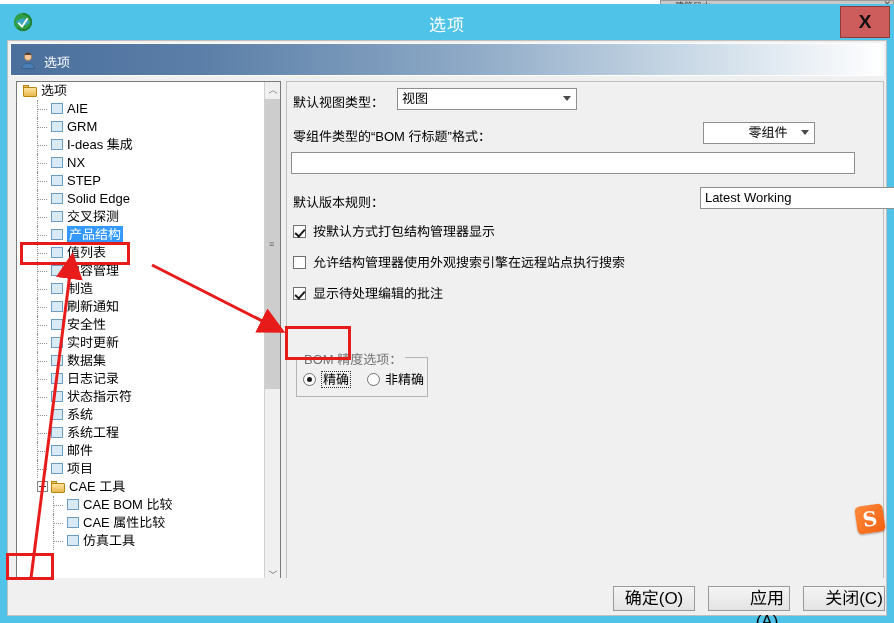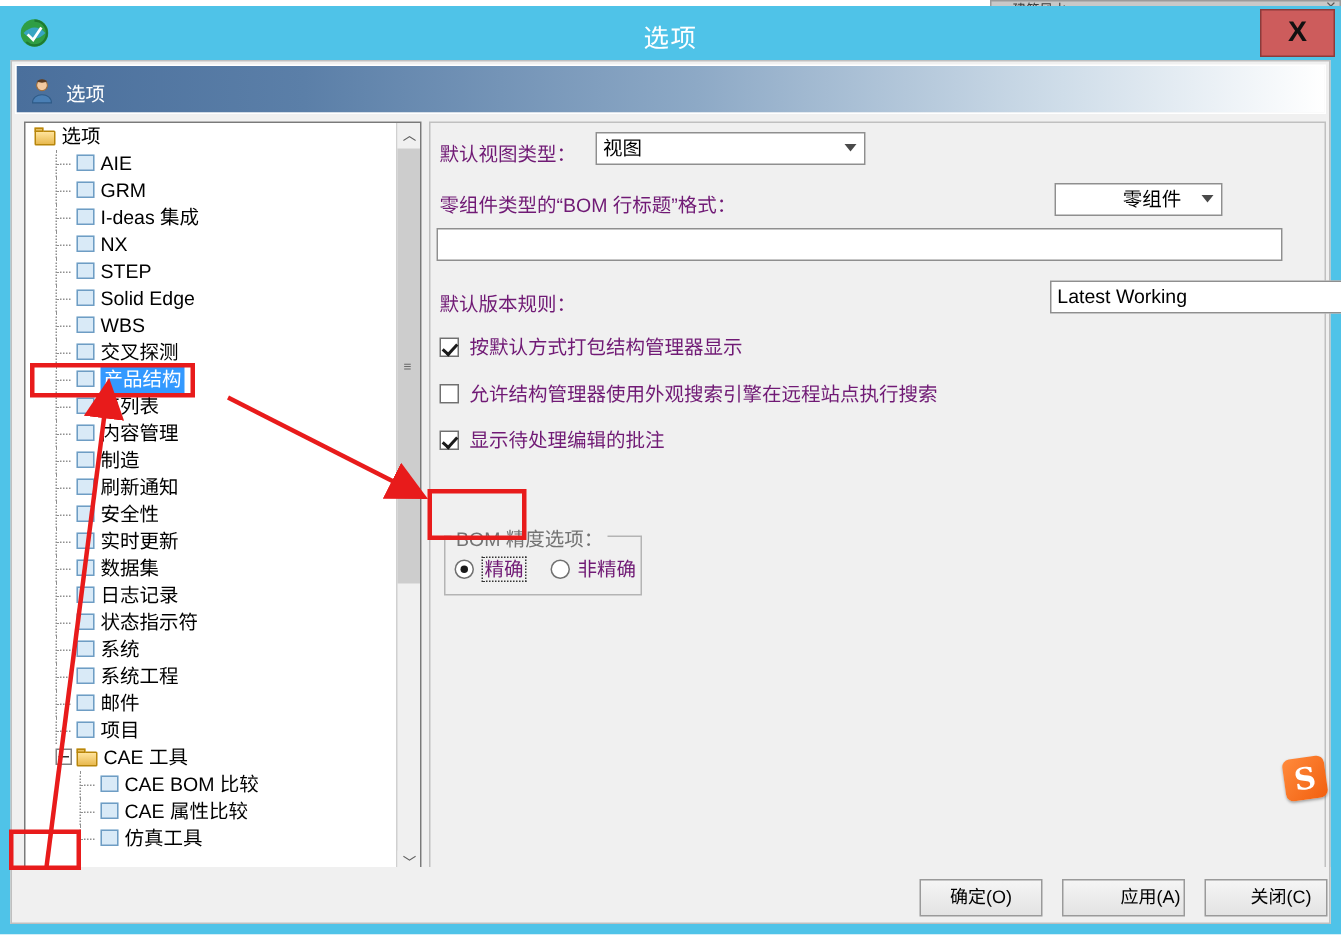--- a/index.html
+++ b/index.html
@@ -177,21 +177,21 @@
 
   
   .content-panel {
     position: absolute; left: 278px; top: 40px; width: 598px; height: 504px;
     background: #f0f0f0;
     border: 1px solid #c0c0c0;
     box-sizing: border-box;
   }
 
   .row { position: absolute; white-space: nowrap; }
-  .lbl-txt { font-size: 13px; color: #701a75; }
+  .lbl-txt { font-size: 13px; color: #000000; }
 
   select.combo, .combo {
     font-family: "Liberation Sans", "DejaVu Sans", sans-serif;
     font-size: 13px; color: #000;
     background: #ffffff;
     border: 1px solid #8f8f8f;
     box-sizing: border-box;
     height: 22px; line-height: 20px;
     padding: 0 20px 0 4px;
     position: relative;
@@ -275,21 +275,21 @@
     background: #f0f0f0;
     border-left: 1px solid #bfbfbf;
     border-right: 1px solid #bfbfbf;
     border-bottom: 1px solid #bfbfbf;
     box-sizing: border-box;
   }
   .fbtn {
     position: absolute; top: 8px; height: 25px; width: 82px;
     background: linear-gradient(to bottom, #f5f5f5, #e3e3e3);
     border: 1px solid #9a9a9a; box-sizing: border-box;
-    font-size: 12px; color: #000; text-align: center; line-height: 23px;
+    font-size: 17px; color: #000; text-align: center; line-height: 23px;
     cursor: pointer;
     font-family: "Liberation Sans", "DejaVu Sans", sans-serif;
   }
   .anno-box {
     position: absolute; border: 3px solid #e81b1b; box-sizing: border-box;
   }
   svg.arrows { position: absolute; left: 0; top: 0; width: 894px; height: 623px; }
 
   
   .sogou {
@@ -342,21 +342,20 @@
 
       <div class="tree-panel">
         <div class="tree-inner" id="tree-inner">
             <div class="tree-row tree-indent-0"><span class="folder-ico"></span><span class="lbl">选项</span></div>
             <div class="tree-row tree-indent-1"><span class="dash"></span><span class="box-ico"></span><span class="lbl">AIE</span></div>
             <div class="tree-row tree-indent-1"><span class="dash"></span><span class="box-ico"></span><span class="lbl">GRM</span></div>
             <div class="tree-row tree-indent-1"><span class="dash"></span><span class="box-ico"></span><span class="lbl">I-deas 集成</span></div>
             <div class="tree-row tree-indent-1"><span class="dash"></span><span class="box-ico"></span><span class="lbl">NX</span></div>
             <div class="tree-row tree-indent-1"><span class="dash"></span><span class="box-ico"></span><span class="lbl">STEP</span></div>
             <div class="tree-row tree-indent-1"><span class="dash"></span><span class="box-ico"></span><span class="lbl">Solid Edge</span></div>
-            <div class="tree-row tree-indent-1"><span class="dash"></span><span class="box-ico"></span><span class="lbl">WBS</span></div>
             <div class="tree-row tree-indent-1"><span class="dash"></span><span class="box-ico"></span><span class="lbl">交叉探测</span></div>
             <div class="tree-row tree-indent-1 sel"><span class="dash"></span><span class="box-ico"></span><span class="lbl">产品结构</span></div>
             <div class="tree-row tree-indent-1"><span class="dash"></span><span class="box-ico"></span><span class="lbl">值列表</span></div>
             <div class="tree-row tree-indent-1"><span class="dash"></span><span class="box-ico"></span><span class="lbl">内容管理</span></div>
             <div class="tree-row tree-indent-1"><span class="dash"></span><span class="box-ico"></span><span class="lbl">制造</span></div>
             <div class="tree-row tree-indent-1"><span class="dash"></span><span class="box-ico"></span><span class="lbl">刷新通知</span></div>
             <div class="tree-row tree-indent-1"><span class="dash"></span><span class="box-ico"></span><span class="lbl">安全性</span></div>
             <div class="tree-row tree-indent-1"><span class="dash"></span><span class="box-ico"></span><span class="lbl">实时更新</span></div>
             <div class="tree-row tree-indent-1"><span class="dash"></span><span class="box-ico"></span><span class="lbl">数据集</span></div>
             <div class="tree-row tree-indent-1"><span class="dash"></span><span class="box-ico"></span><span class="lbl">日志记录</span></div>

